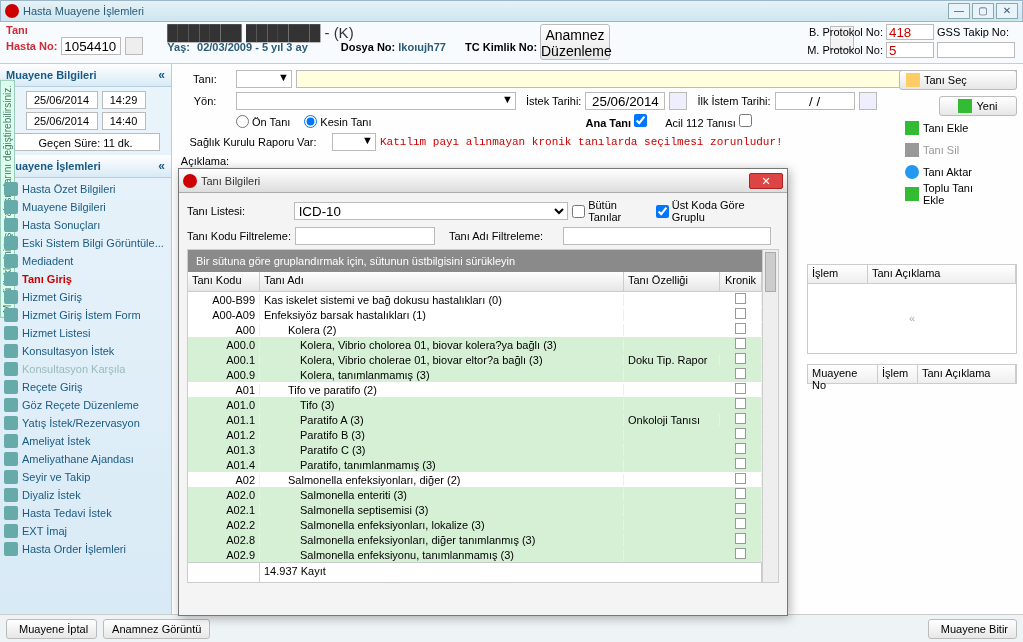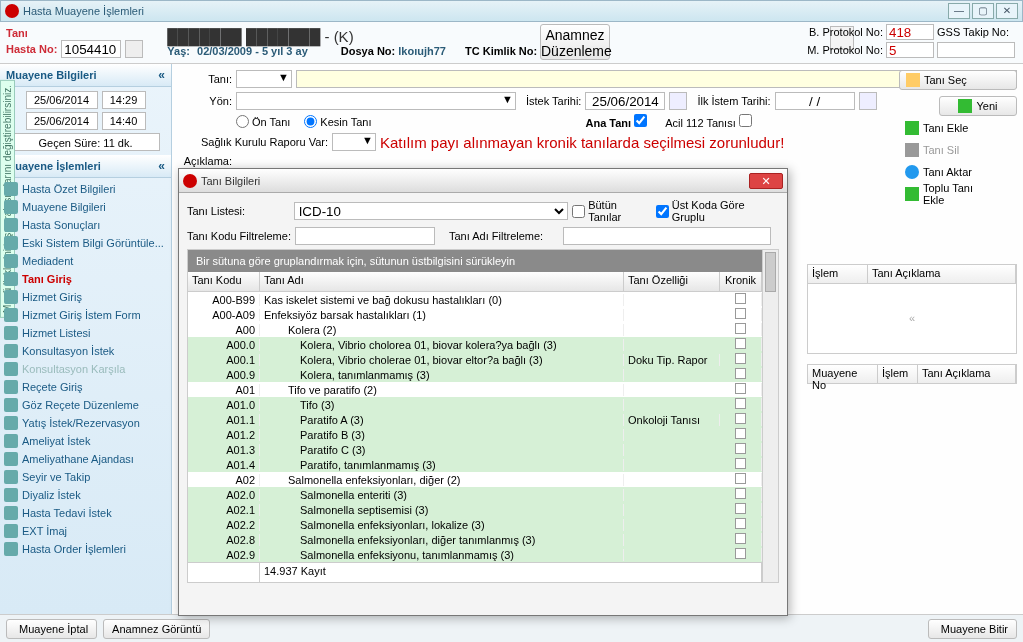--- a/index.html
+++ b/index.html
@@ -6,21 +6,21 @@
 body { font-family: "Segoe UI", Tahoma, sans-serif; font-size: 11px; background: #f0f0f0; width: 1023px; height: 642px; overflow: hidden; position: relative; }
 
 
 .titlebar { background: linear-gradient(#e6f2f7, #cde6f0); height: 22px; display: flex; align-items: center; padding: 0 4px; border: 1px solid #9cb7c7; }
 .titlebar .icon { width: 14px; height: 14px; background: #c00; border-radius: 50%; margin-right: 4px; }
 .titlebar .title { color: #2b5b77; font-size: 11px; text-align: center; }
 .titlebar .winbtns { margin-left: auto; display: flex; gap: 2px; }
 .titlebar .winbtns div { width: 22px; height: 16px; border: 1px solid #8aa; background: #e8f4fa; text-align: center; line-height: 14px; font-size: 10px; color: #456; }
 
 
-.patient-header { height: 42px; display: flex; align-items: center; padding: 16px 6px; background: #f8fbfd; border-bottom: 1px solid #ccc; position: relative; }
+.patient-header { height: 42px; display: flex; align-items: flex-start; padding: 2px 6px; background: #f8fbfd; border-bottom: 1px solid #ccc; position: relative; }
 .ph-left { display: flex; flex-direction: column; }
 .ph-left .label { color: #ce2b37; font-size: 11px; font-weight: 700; line-height: 13px;}
 .ph-idrow { display: flex; align-items: center; gap: 4px; }
 .ph-idrow input { width: 60px; height: 18px; border: 1px solid #bbb; padding: 0 2px; }
 .ph-idrow .smbtn { width: 18px; height: 18px; border: 1px solid #bbb; background: #eee; }
 .ph-name { font-size: 15px; color: #333; font-weight: 500; margin-left: 4px; }
 .ph-sub { color: #2b5b77; font-weight: 700; font-size: 11px; margin-left: 4px; }
 .ph-center { display:flex; flex-direction:column; margin-left: 20px; }
 .ph-btn { position:absolute; left:540px; top:2px; width:70px; height:36px; border:1px solid #bbb; background:linear-gradient(#fff,#e7e7e7); border-radius:3px; font-size:14px; text-align:center; padding-top:2px;}
 .ph-iconbtn { position:absolute; left:830px; top:4px; width:24px; height:24px; border:1px solid #bbb; background:#f4f4f4;}
@@ -45,27 +45,27 @@
 .side-list { flex:1; overflow:auto; padding:2px 0;}
 .side-list .item { padding:3px 6px 3px 22px; color:#1a5a84; cursor:default; position:relative; }
 .side-list .item.active { color:#c00; font-weight:700;}
 .side-list .item.dim { color:#9bb; }
 .side-list .item .ic { width:14px; height:14px; position:absolute; left:4px; top:2px; background:#6aa; border-radius:2px; }
 .vertical-text { position:absolute; left:0; top:80px; writing-mode: vertical-rl; transform: rotate(180deg); font-size:10px; color:#476; background:#dfe; padding:4px 1px; border:1px solid #9cb; }
 
 
 .content { flex:1; padding:6px; background:#fefefe; position:relative; }
 .form-row { display:flex; align-items:center; gap:4px; margin-bottom:4px;}
-.form-row label { width:54px; text-align:right; }
+.form-row label { width:54px; text-align:center; }
 .form-row .sel { width:56px; height:18px; border:1px solid #bbb; background:#fff;}
 .form-row .txt { height:18px; border:1px solid #bbb; background:#fff;}
 .form-row .date { width:80px; height:18px; border:1px solid #bbb; text-align:center;}
 .form-row .datesuf {width:18px;height:18px;border:1px solid #bbb;background:#eef;}
 .radio { display:inline-flex; align-items:center; gap:3px; margin-right:10px;}
-.warn { color:#c00; font-size:15px;}
+.warn { color:#c00; font-size:11px;font-family:Liberation Mono, monospace;}
 .right-tools { position:absolute; right:6px; top:6px; display:flex; flex-direction:column; gap:2px; }
 .right-tools .rtbtn { display:flex; align-items:center; gap:4px; height:20px; padding:0 6px;}
 .rtbtn .ic { width:14px; height:14px; }
 .btn { border:1px solid #bbb; background:linear-gradient(#fff,#e7e7e7); border-radius:3px; padding:3px 8px; display:inline-flex; align-items:center; gap:4px;}
 .ic-green { background:#4a4;} .ic-blue{background:#29e;} .ic-gray{background:#999;} .ic-plus{background:#3b3;}
 
 
 .bottombar { position:absolute; bottom:0; left:0; right:0; height:28px; background:#eef3f6; border-top:1px solid #ccc; display:flex; align-items:center; padding:0 6px; gap:6px;}
 .modal { position:absolute; left:178px; top:168px; width:610px; height:448px; background:#f4f4f4; border:1px solid #777; box-shadow: 2px 2px 10px rgba(0,0,0,0.3);}
 .modal-title { height:24px; background:linear-gradient(#fff,#ddd); border-bottom:1px solid #aaa; display:flex; align-items:center; padding:0 4px;}

